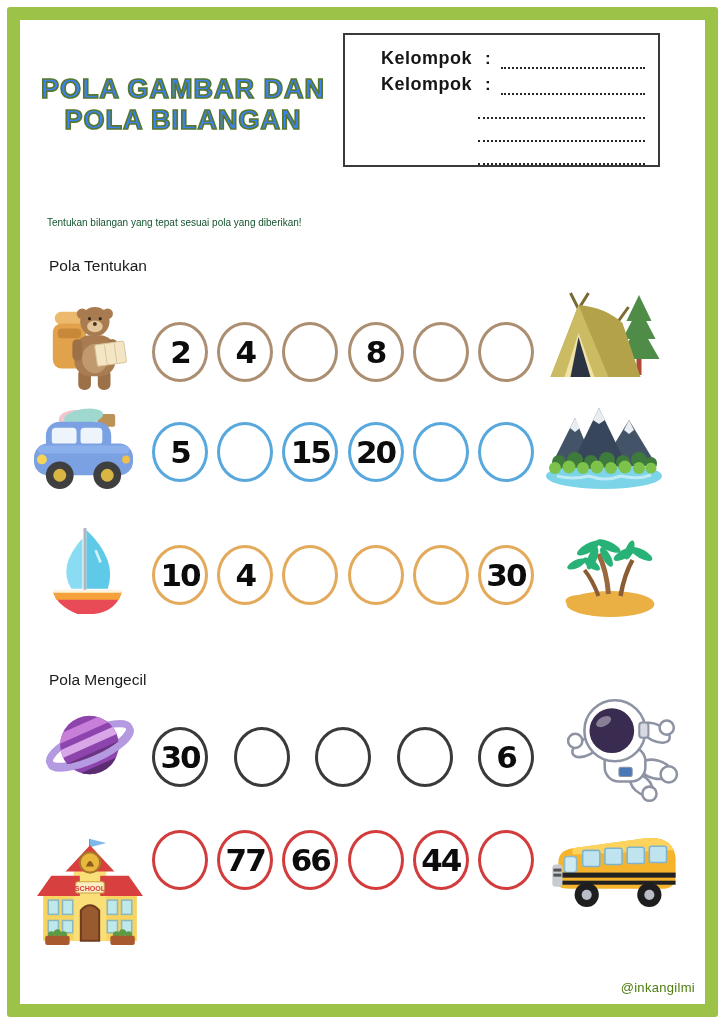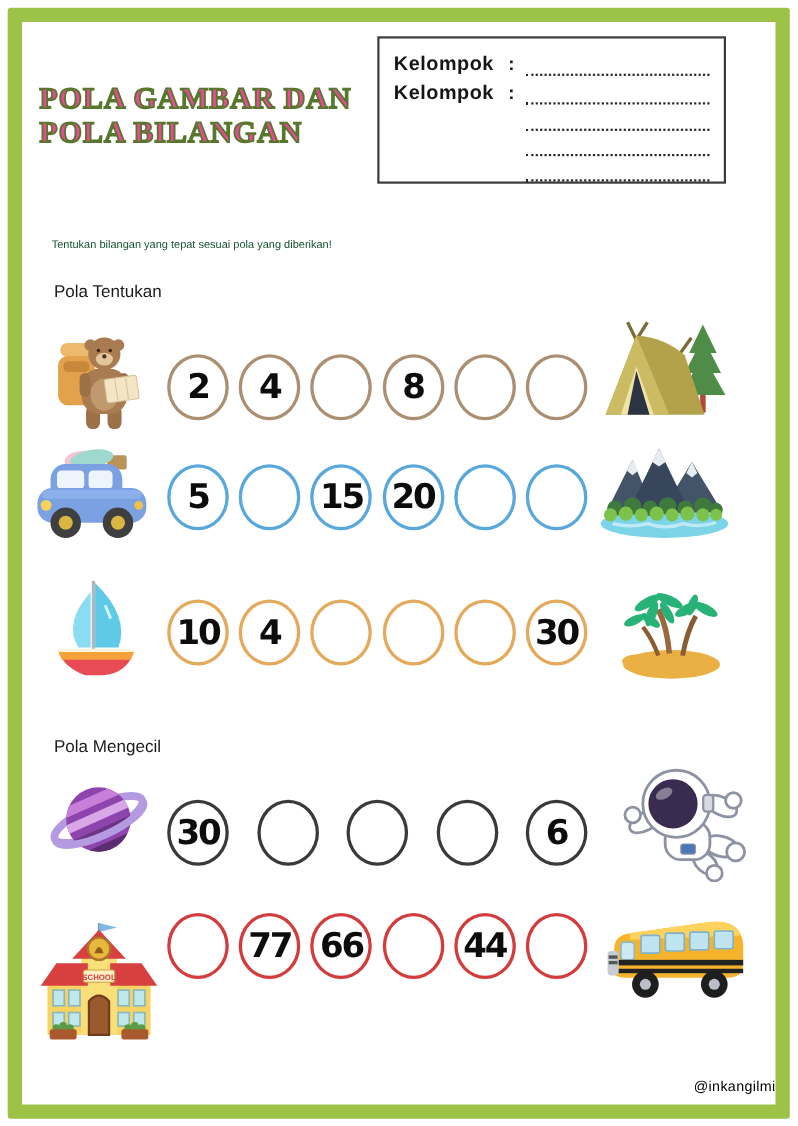--- a/index.html
+++ b/index.html
@@ -1,44 +1,44 @@
 <!DOCTYPE html>
 <html><head>
 <meta charset="utf-8">
 <style>
   html,body{margin:0;padding:0;background:#ffffff;}
   .page{position:relative;width:725px;height:1024px;background:#ffffff;overflow:hidden;
         font-family:"Liberation Sans",sans-serif;}
   .frame{position:absolute;inset:7px;border:13px solid #9dc248;border-radius:3px;pointer-events:none;}
 
-  .title{position:absolute;left:36px;top:74px;width:294px;
-         font-family:Liberation Serif, serif;font-weight:bold;font-size:27px;line-height:1.15;
-         color:#ec4899;-webkit-text-stroke:1.7px #57772c;letter-spacing:1px;}
+  .title{position:absolute;left:36px;top:74px;width:294px;text-align:center;
+         font-family:Liberation Sans, sans-serif;font-weight:bold;font-size:27px;line-height:1.15;
+         color:#3b82f6;-webkit-text-stroke:1.7px #57772c;letter-spacing:1px;}
 
   .header-box{position:absolute;left:343px;top:33px;width:317px;height:134px;box-sizing:border-box;
               border:2.5px solid #3a3a3a;background:#fff;padding:9px 13px;}
   .hb-row{display:flex;align-items:flex-end;height:25px;margin-bottom:1px;}
-  .hb-label{width:104px;font-size:18px;font-weight:bold;color:#161616;letter-spacing:.5px;}
+  .hb-label{width:104px;font-size:18px;font-weight:bold;color:#161616;letter-spacing:.5px;margin-left:23px;}
   .hb-colon{width:16px;font-size:17px;font-weight:bold;color:#161616;}
   .hb-line{flex:1;border-bottom:2.5px dotted #262626;height:19px;}
   .hb-extra{margin-left:120px;border-bottom:2.5px dotted #262626;height:21px;}
 
   .instruction{position:absolute;left:47px;top:217px;font-size:10px;color:#14532d;}
   .heading{position:absolute;left:49px;font-size:15.5px;color:#1b1b1b;}
   .heading-1{top:257px;} .heading-2{top:671px;}
 
   .strip{position:absolute;left:152px;width:382px;display:flex;justify-content:space-between;}
   .circle{width:56px;height:60px;box-sizing:border-box;border:3px solid #999;border-radius:50%;
           display:flex;align-items:center;justify-content:center;background:#fff;
           font-family:"DejaVu Sans",sans-serif;font-weight:bold;font-size:31px;
           letter-spacing:-2px;color:#0c0c0c;}
   .icon{position:absolute;}
   .icon svg{display:block;width:100%;height:100%;}
 
-  .credit{position:absolute;right:20px;top:980px;font-size:13px;color:#000000;letter-spacing:.3px;}
+  .credit{position:absolute;right:30px;top:980px;font-size:13px;color:#4d7c0f;letter-spacing:.3px;}
 </style>
 </head>
 <body>
 
 <div class="page">
   <div class="frame"></div>
 
   <div class="title">
     <div>POLA GAMBAR DAN</div>
     <div>POLA BILANGAN</div>

